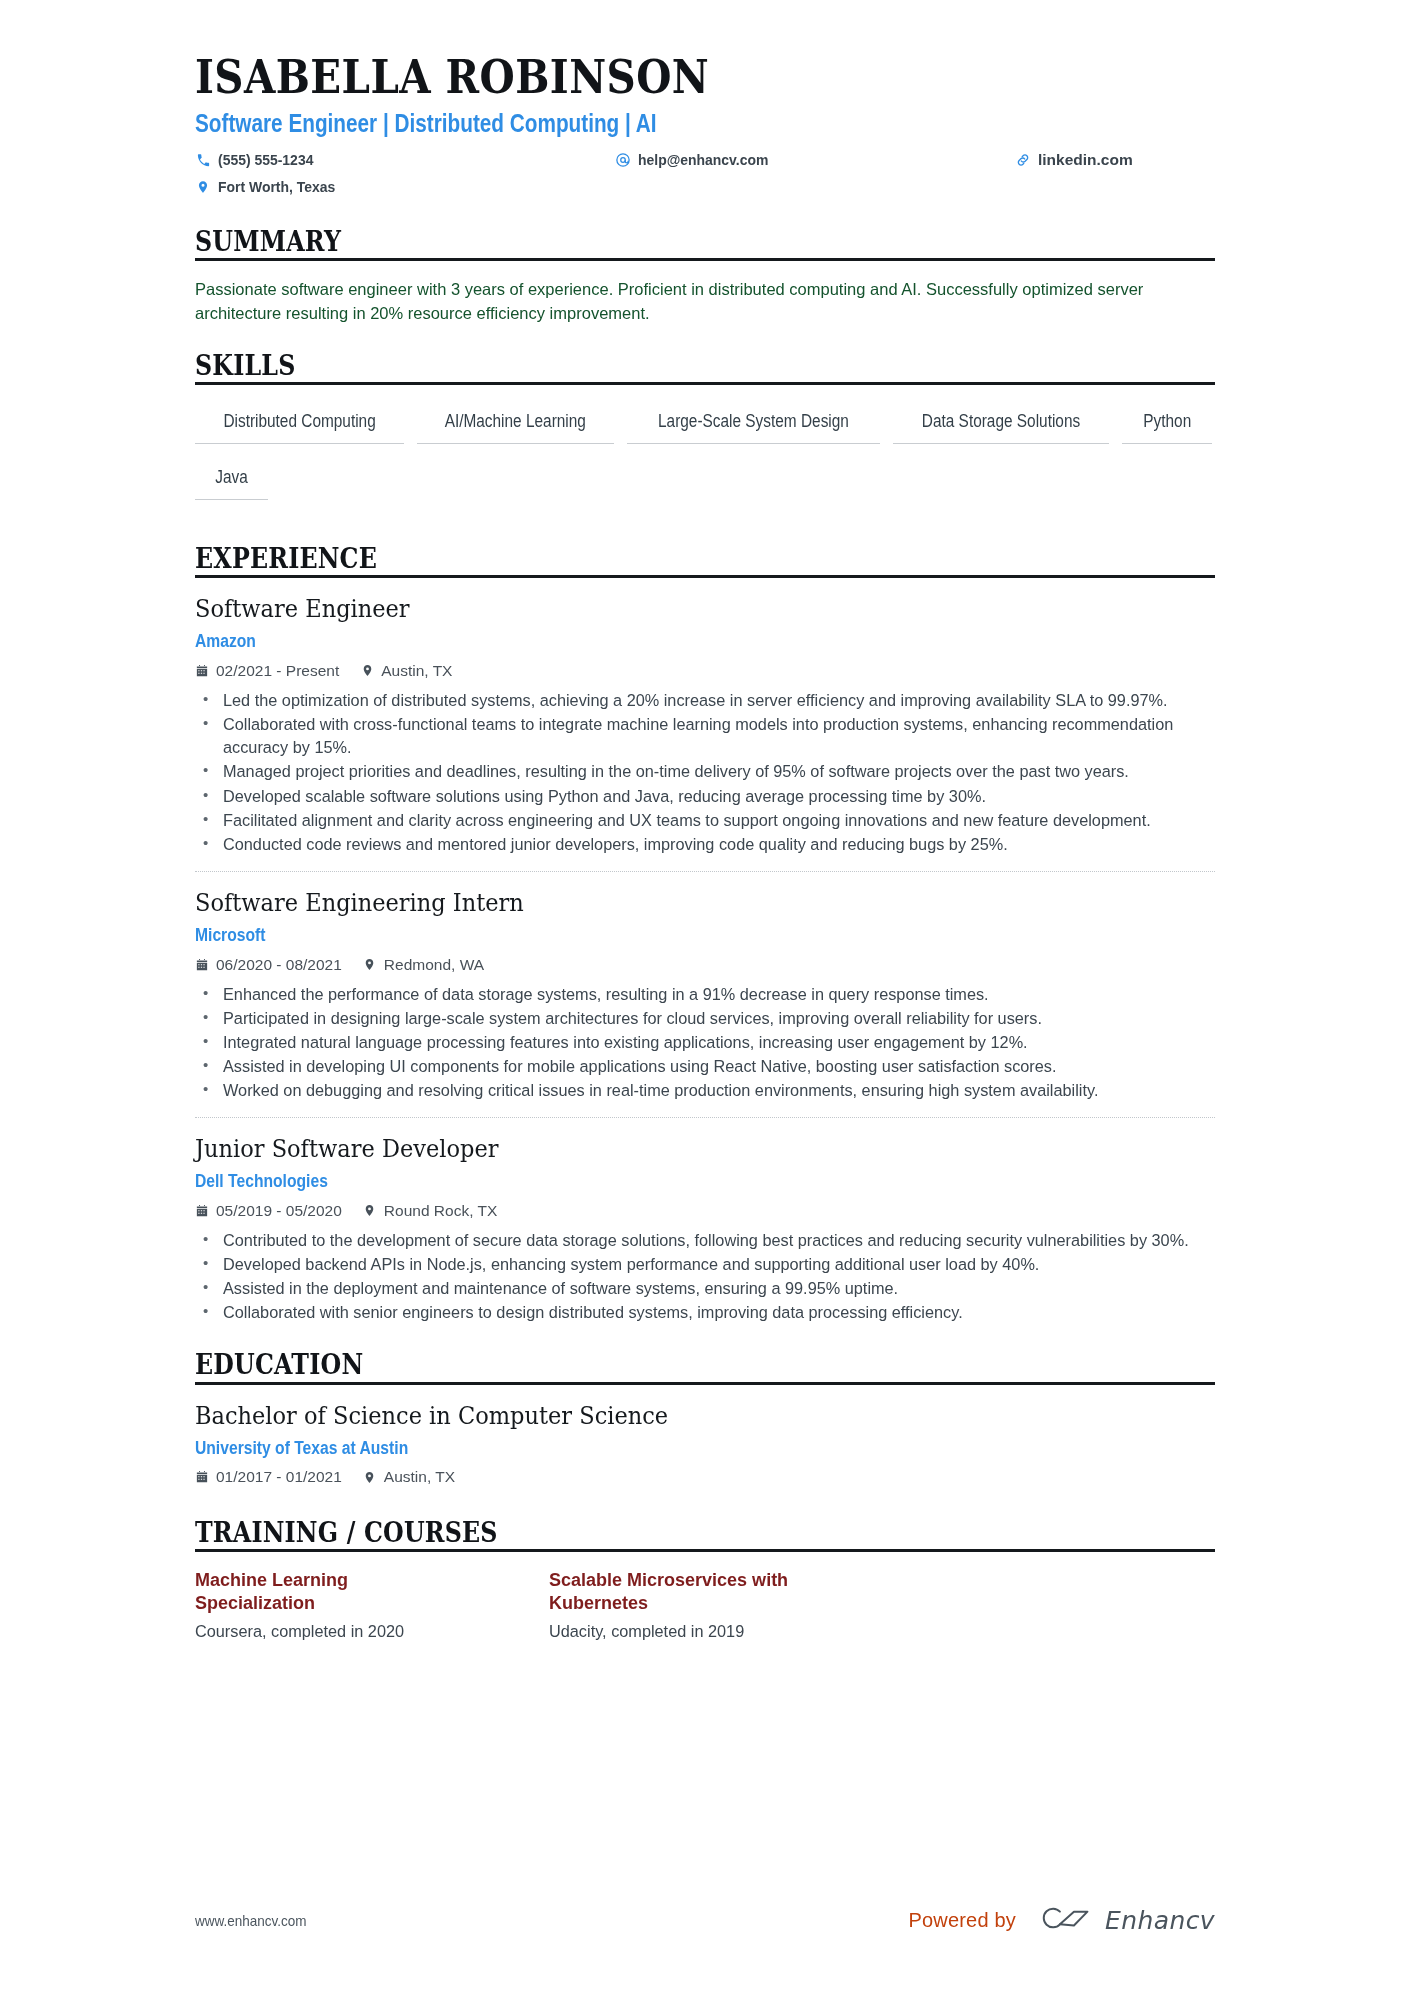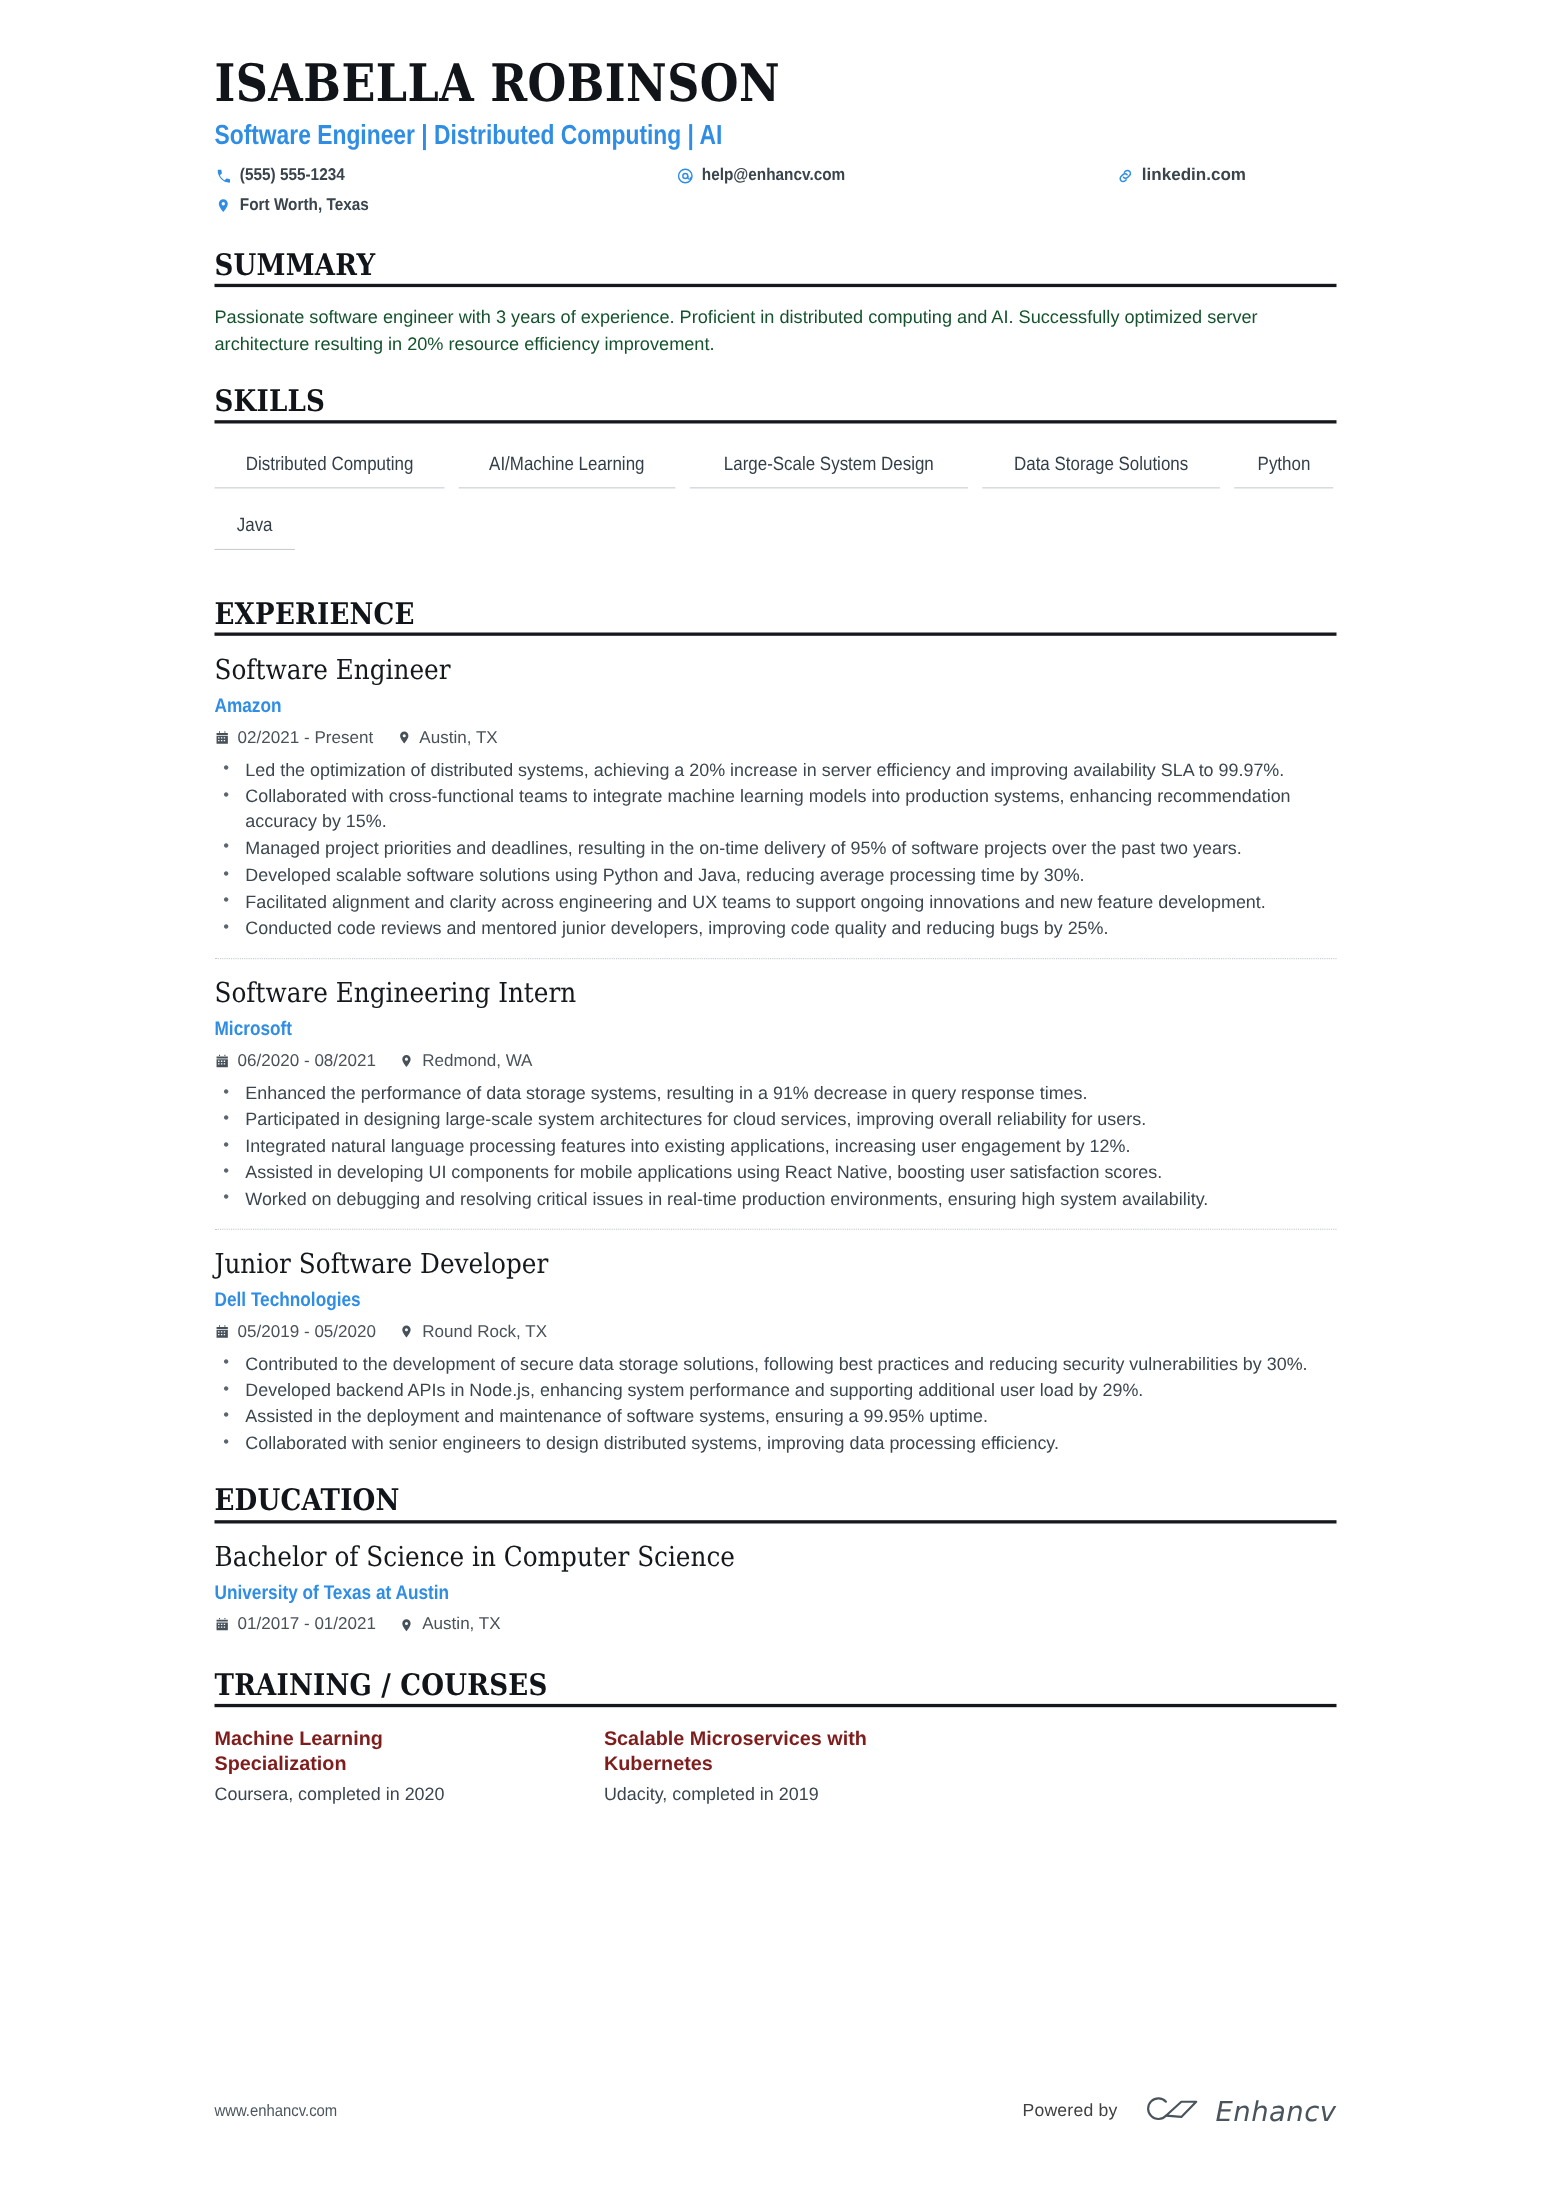--- a/index.html
+++ b/index.html
@@ -251,22 +251,22 @@
     display: inline-block;
     transform: scaleX(0.9);
     transform-origin: left center;
   }
   .footer-right {
     display: flex;
     align-items: center;
     gap: 22px;
   }
   .powered-by {
-    font-size: 16px;
-    color: #404040;
+    font-size: 20px;
+    color: #c2410c;
     letter-spacing: 0.2px;
   }
   .enhancv-logo {
     display: flex;
     align-items: center;
     gap: 11px;
   }
   .enhancv-word {
     font-size: 25px;
     color: #4a545d;
@@ -430,21 +430,21 @@
           <span class="micon">
             <svg width="13" height="15" viewBox="0 0 24 24" fill="currentColor" aria-hidden="true">
               <path d="M12 2C8.1 2 5 5.1 5 9c0 5.2 7 13 7 13s7-7.8 7-13c0-3.9-3.1-7-7-7zm0 9.6A2.6 2.6 0 1 1 12 6.4a2.6 2.6 0 0 1 0 5.2z"></path>
             </svg>
           </span>
           <span>Round Rock, TX</span>
         </div>
       </div>
       <ul class="bullets">
         <li>Contributed to the development of secure data storage solutions, following best practices and reducing security vulnerabilities by 30%.</li>
-        <li>Developed backend APIs in Node.js, enhancing system performance and supporting additional user load by 29%.</li>
+        <li>Developed backend APIs in Node.js, enhancing system performance and supporting additional user load by 40%.</li>
         <li>Assisted in the deployment and maintenance of software systems, ensuring a 99.95% uptime.</li>
         <li>Collaborated with senior engineers to design distributed systems, improving data processing efficiency.</li>
       </ul>
     </div>
   </div>
 
   <div class="section">
     <h2 class="section-title">EDUCATION</h2>
     <hr class="section-rule">
     <div class="edu-entry">

